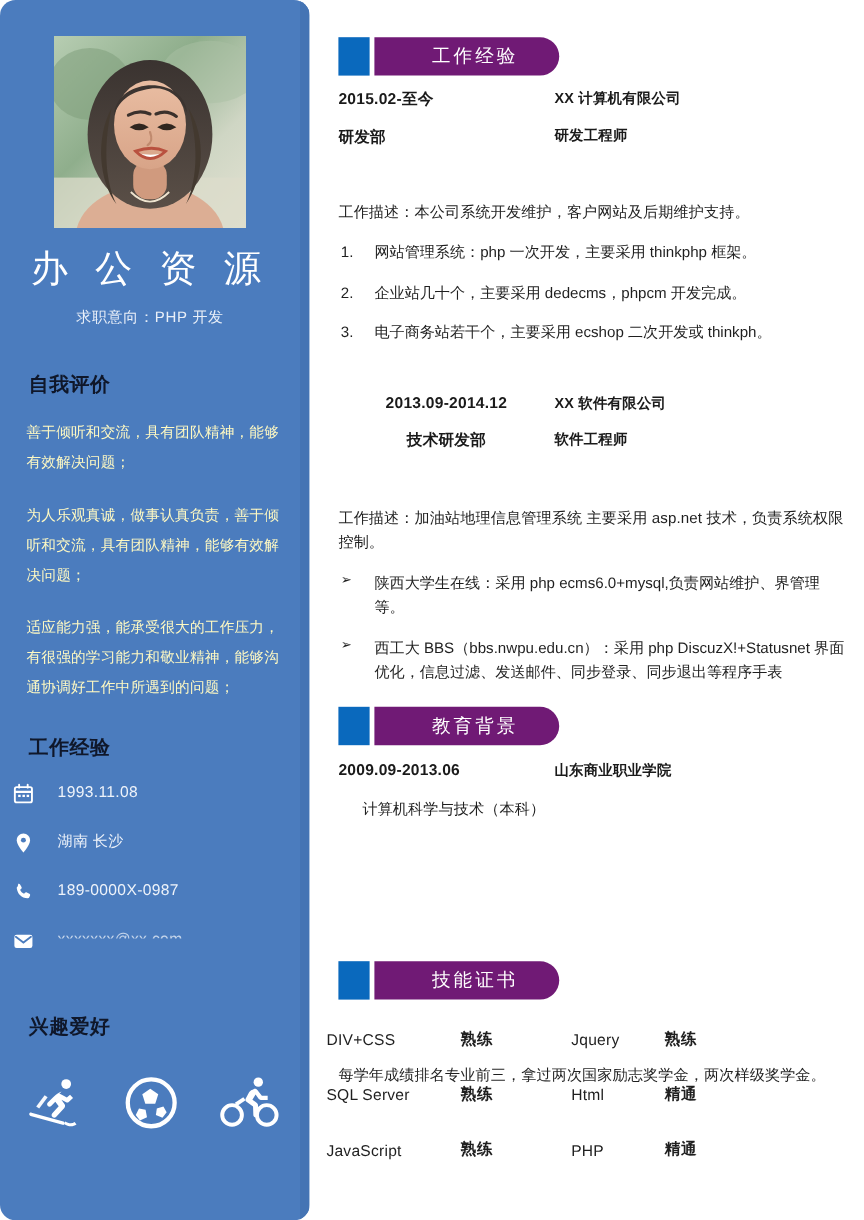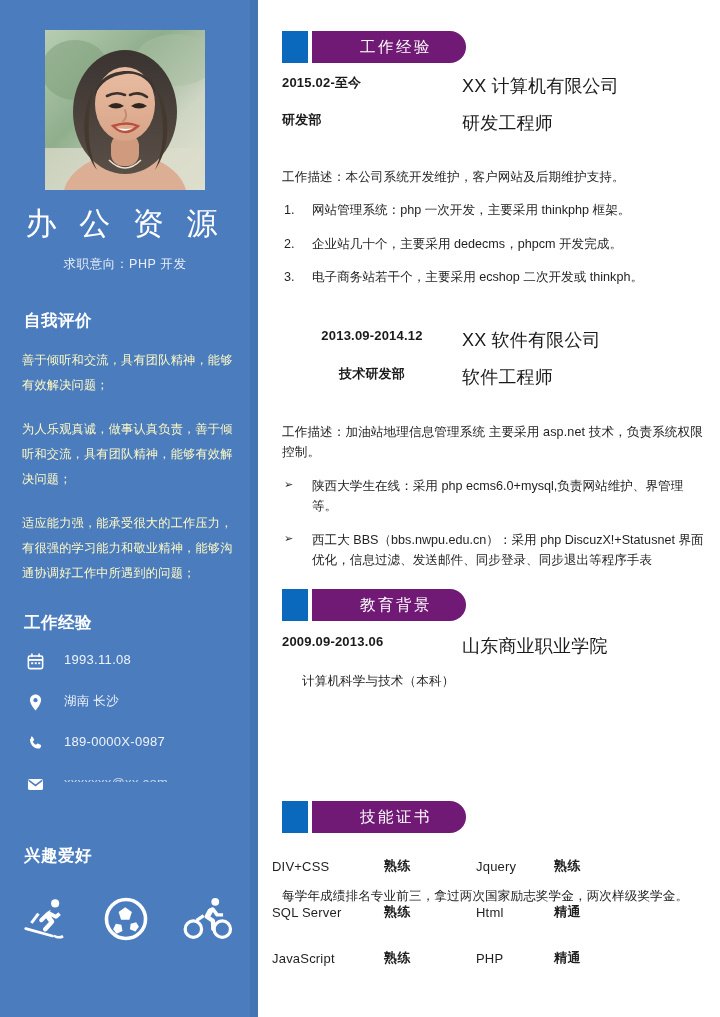--- a/index.html
+++ b/index.html
@@ -21,20 +21,21 @@
 
   
   .sidebar {
     position: absolute;
     left: 0;
     top: 0;
     width: 258px;
     height: 1017px;
     background: #4b7cbe;
     overflow: hidden;
+    border-radius: 13px;
   }
   .sidebar-edge {
     position: absolute;
     right: 0;
     top: 0;
     width: 8px;
     height: 1017px;
     background: #4474b4;
   }
 
@@ -70,40 +71,40 @@
     color: #e9eff8;
     letter-spacing: 0.6px;
     font-weight: 400;
   }
 
   .side-section-title {
     position: absolute;
     left: 24px;
     font-size: 16.5px;
     font-weight: bold;
-    color: #ffffff;
+    color: #0f172a;
     letter-spacing: 0.5px;
   }
 
   .side-body {
     position: absolute;
     left: 22px;
     width: 212px;
     font-size: 12.2px;
     color: #fef9c3;
     line-height: 2.05;
     letter-spacing: 0.2px;
   }
   .side-para { margin: 0 0 19px 0; }
   .side-para.tight { margin-bottom: 4px; }
 
   
   .contact-list {
     position: absolute;
-    left: 22px;
+    left: 6px;
     top: 648px;
     width: 220px;
     text-align: right;
   }
   .contact-row {
     position: relative;
     height: 41px;
   }
   .contact-ico {
     position: absolute;
@@ -197,22 +198,22 @@
     margin-bottom: 13px;
   }
   .row-2col .c1 {
     width: 180px;
     font-size: 13px;
     font-weight: bold;
     color: #1a1a1a;
     letter-spacing: 0.2px;
   }
   .row-2col .c2 {
-    font-size: 18px;
-    font-weight: normal;
+    font-size: 12px;
+    font-weight: bold;
     color: #1a1a1a;
     letter-spacing: 0.2px;
   }
   .desc {
     font-size: 12.6px;
     color: #1f1f1f;
     line-height: 1.62;
     letter-spacing: 0.1px;
   }
   .num-item {

